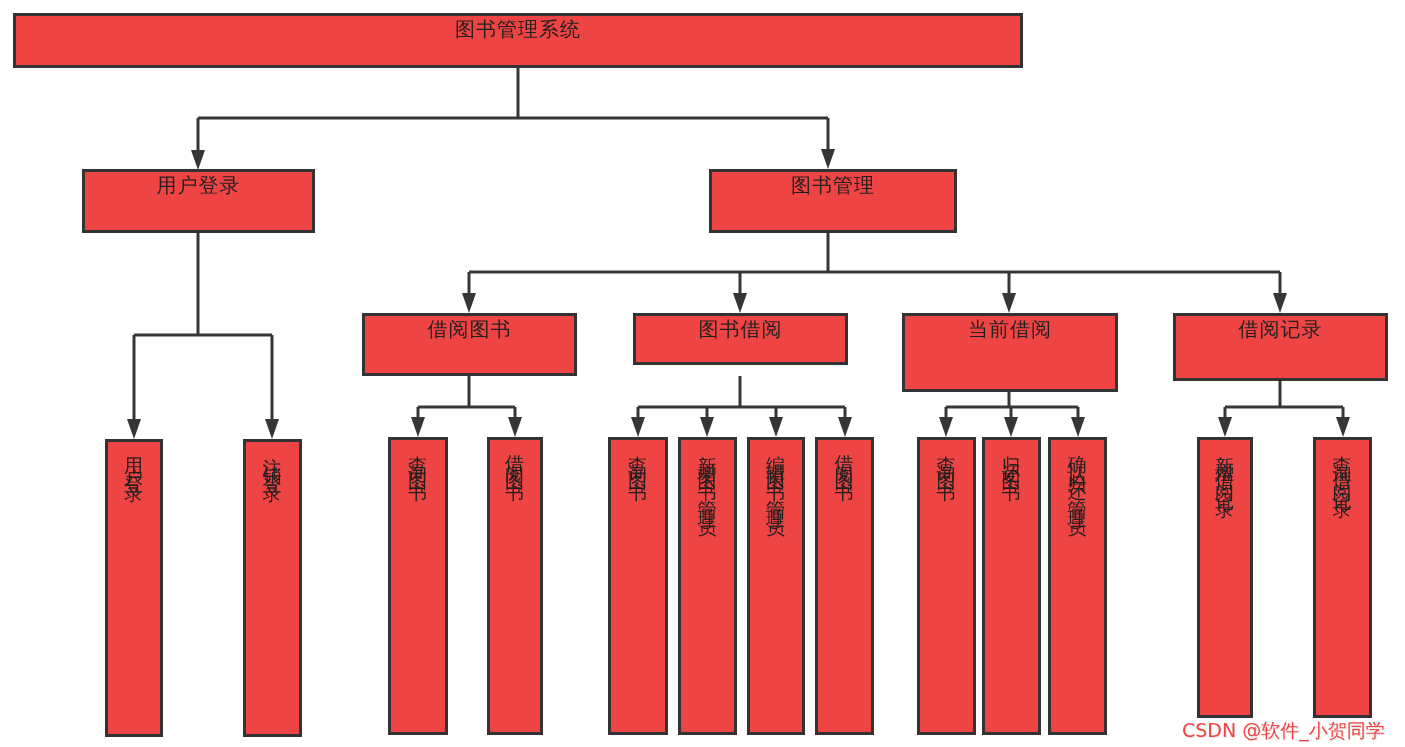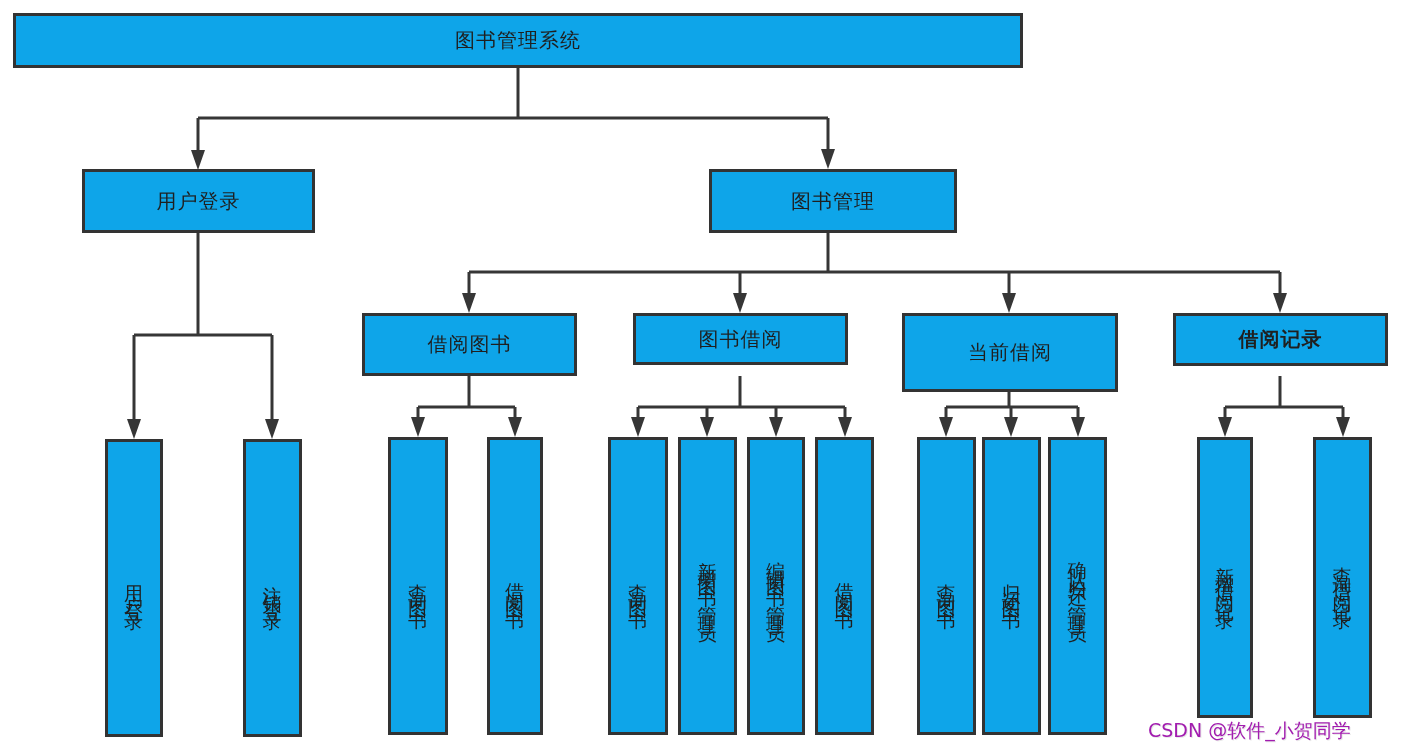--- a/index.html
+++ b/index.html
@@ -17,23 +17,22 @@
   }
   #wires {
     position: absolute;
     left: 0; top: 0;
     width: 1405px; height: 747px;
   }
   .node {
     position: absolute;
     box-sizing: border-box;
     border: 3px solid #333333;
-    background: #0ea5e9;
+    background: #ef4444;
     display: flex;
-    align-items: center;
     justify-content: center;
     color: #1f1f1f;
   }
   .hnode {
     font-size: 20px;
     letter-spacing: 1px;
     white-space: nowrap;
   }
   .vnode span {
     writing-mode: vertical-rl;
@@ -45,42 +44,42 @@
   }
   
   .b-root      { left: 13px;  top: 13px;  width: 1010px; height: 55px; }
   
   .b-l2a       { left: 82px;  top: 169px; width: 233px;  height: 64px; }
   .b-l2b       { left: 709px; top: 169px; width: 248px;  height: 64px; }
   
   .b-l3a       { left: 362px;  top: 313px; width: 215px; height: 63px; }
   .b-l3b       { left: 633px;  top: 313px; width: 215px; height: 52px; }
   .b-l3c       { left: 902px;  top: 313px; width: 216px; height: 79px; }
-  .b-l3d       { left: 1173px; top: 313px; width: 215px; height: 53px; font-weight: bold; }
+  .b-l3d       { left: 1173px; top: 313px; width: 215px; height: 68px; }
   
   .b-ul1 { left: 105px;  top: 439px; width: 58px; height: 298px; }
   .b-ul2 { left: 243px;  top: 439px; width: 59px; height: 298px; }
   .b-nb1 { left: 388px;  top: 437px; width: 60px; height: 298px; }
   .b-nb2 { left: 487px;  top: 437px; width: 56px; height: 298px; }
   .b-bb1 { left: 608px;  top: 437px; width: 60px; height: 298px; }
   .b-bb2 { left: 678px;  top: 437px; width: 59px; height: 298px; }
   .b-bb3 { left: 747px;  top: 437px; width: 58px; height: 298px; }
   .b-bb4 { left: 815px;  top: 437px; width: 59px; height: 298px; }
   .b-cb1 { left: 917px;  top: 437px; width: 59px; height: 298px; }
   .b-cb2 { left: 982px;  top: 437px; width: 59px; height: 298px; }
   .b-cb3 { left: 1048px; top: 437px; width: 59px; height: 298px; }
   .b-br1 { left: 1197px; top: 437px; width: 56px; height: 281px; }
   .b-br2 { left: 1313px; top: 437px; width: 59px; height: 281px; }
 
   .watermark {
     position: absolute;
-    left: 1148px;
+    left: 1182px;
     top: 718px;
     font-size: 19px;
-    color: #a21caf;
+    color: #ef4444;
     text-shadow: 1px 1px 0 #e8e8e8;
     white-space: nowrap;
   }
 </style>
 </head>
 <body>
 
 <div id="stage">
 
   <svg id="wires" viewBox="0 0 1405 747" xmlns="http://www.w3.org/2000/svg">

